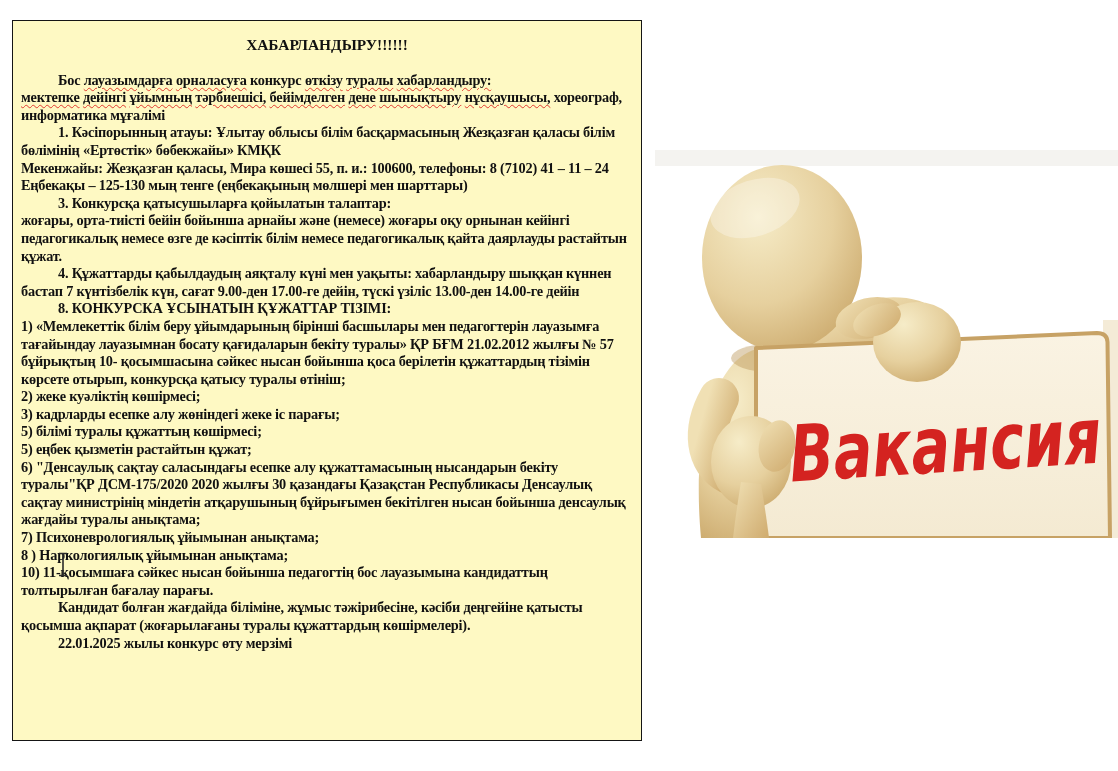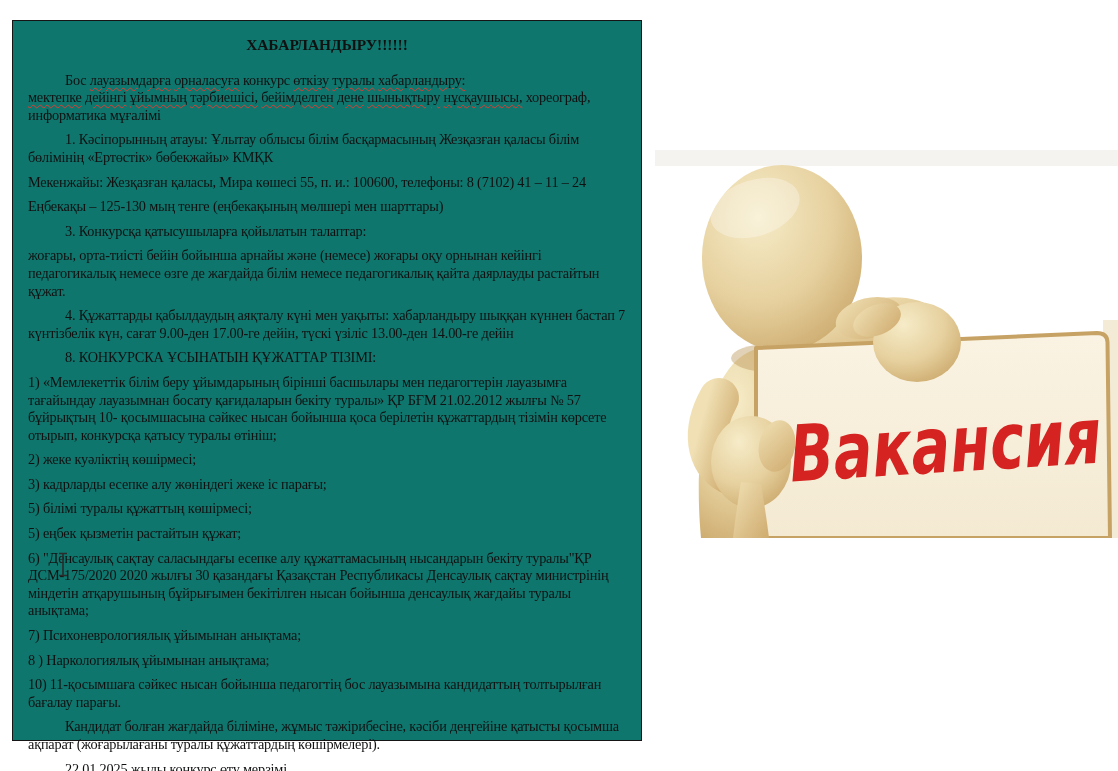--- a/index.html
+++ b/index.html
@@ -3,30 +3,30 @@
 <meta charset="utf-8">
 <style>
   html,body { margin:0; padding:0; background:#ffffff; }
   .page {
     position:relative; width:1118px; height:771px; background:#ffffff;
     overflow:hidden; font-family:"Liberation Serif", serif; color:#111;
   }
   
   .document {
     position:absolute; left:12px; top:20px; width:630px; height:721px;
-    box-sizing:border-box; border:1px solid #151515; background:#0f766e;
+    box-sizing:border-box; border:1px solid #151515; background:#fef9c3;
     padding:15px 8px 0 8px;
     font-size:14.3px; line-height:17.6px; letter-spacing:-0.2px;
     cursor:text;
   }
   .doc-title {
     text-align:center; font-weight:bold; font-size:15.4px;
     margin:0 0 18px 0; letter-spacing:0;
   }
-  p.para { margin:7px; }
+  p.para { margin:0;font-weight:bold; }
   p.indent { text-indent:37px; }
   .sp {
     text-decoration-line:underline;
     text-decoration-style:wavy;
     text-decoration-color:#e03a2f;
     text-decoration-thickness:1px;
     text-underline-offset:2px;
   }
   
   .illustration {
@@ -41,21 +41,21 @@
 <div class="page">
 
   <div class="document">
     <p class="doc-title">ХАБАРЛАНДЫРУ!!!!!!</p>
     <p class="para indent"><span>Бос </span><span class="sp">лауазымдарға</span><span> </span><span class="sp">орналасуға</span><span> конкурс </span><span class="sp">өткізу</span><span> </span><span class="sp">туралы</span><span> </span><span class="sp">хабарландыру:</span><br><span class="sp">мектепке</span><span> </span><span class="sp">дейінгі</span><span> </span><span class="sp">ұйымның</span><span> </span><span class="sp">тәрбиешісі,</span><span> </span><span class="sp">бейімделген</span><span> </span><span class="sp">дене</span><span> </span><span class="sp">шынықтыру</span><span> </span><span class="sp">нұсқаушысы,</span><span> хореограф,</span><br><span>информатика мұғалімі</span></p>
     <div>
         <p class="para indent">1. Кәсіпорынның атауы: Ұлытау облысы білім басқармасының Жезқазған қаласы білім бөлімінің «Ертөстік» бөбекжайы» КМҚК</p>
         <p class="para">Мекенжайы: Жезқазған қаласы, Мира көшесі 55, п. и.: 100600, телефоны: 8 (7102) 41 – 11 – 24</p>
         <p class="para">Еңбекақы – 125-130 мың тенге (еңбекақының мөлшері мен шарттары)</p>
         <p class="para indent">3. Конкурсқа қатысушыларға қойылатын талаптар:</p>
-        <p class="para">жоғары, орта-тиісті бейін бойынша арнайы және (немесе) жоғары оқу орнынан кейінгі педагогикалық немесе өзге де жағдайда білім немесе педагогикалық қайта даярлауды растайтын құжат.</p>
+        <p class="para">жоғары, орта-тиісті бейін бойынша арнайы және (немесе) жоғары оқу орнынан кейінгі педагогикалық немесе өзге де кәсіптік білім немесе педагогикалық қайта даярлауды растайтын құжат.</p>
         <p class="para indent">4. Құжаттарды қабылдаудың аяқталу күні мен уақыты: хабарландыру шыққан күннен бастап 7 күнтізбелік күн, сағат 9.00-ден 17.00-ге дейін, түскі үзіліс 13.00-ден 14.00-ге дейін</p>
         <p class="para indent">8. КОНКУРСКА ҰСЫНАТЫН ҚҰЖАТТАР ТІЗІМІ:</p>
         <p class="para">1) «Мемлекеттік білім беру ұйымдарының бірінші басшылары мен педагогтерін лауазымға тағайындау лауазымнан босату қағидаларын бекіту туралы» ҚР БҒМ 21.02.2012 жылғы № 57 бұйрықтың 10- қосымшасына сәйкес нысан бойынша қоса берілетін құжаттардың тізімін көрсете отырып, конкурсқа қатысу туралы өтініш;</p>
         <p class="para">2) жеке куәліктің көшірмесі;</p>
         <p class="para">3) кадрларды есепке алу жөніндегі жеке іс парағы;</p>
         <p class="para">5) білімі туралы құжаттың көшірмесі;</p>
         <p class="para">5) еңбек қызметін растайтын құжат;</p>
         <p class="para">6) "Денсаулық сақтау саласындағы есепке алу құжаттамасының нысандарын бекіту туралы"ҚР ДСМ-175/2020 2020 жылғы 30 қазандағы Қазақстан Республикасы Денсаулық сақтау министрінің міндетін атқарушының бұйрығымен бекітілген нысан бойынша денсаулық жағдайы туралы анықтама;</p>
         <p class="para">7) Психоневрологиялық ұйымынан анықтама;</p>
         <p class="para">8 ) Наркологиялық ұйымынан анықтама;</p>

